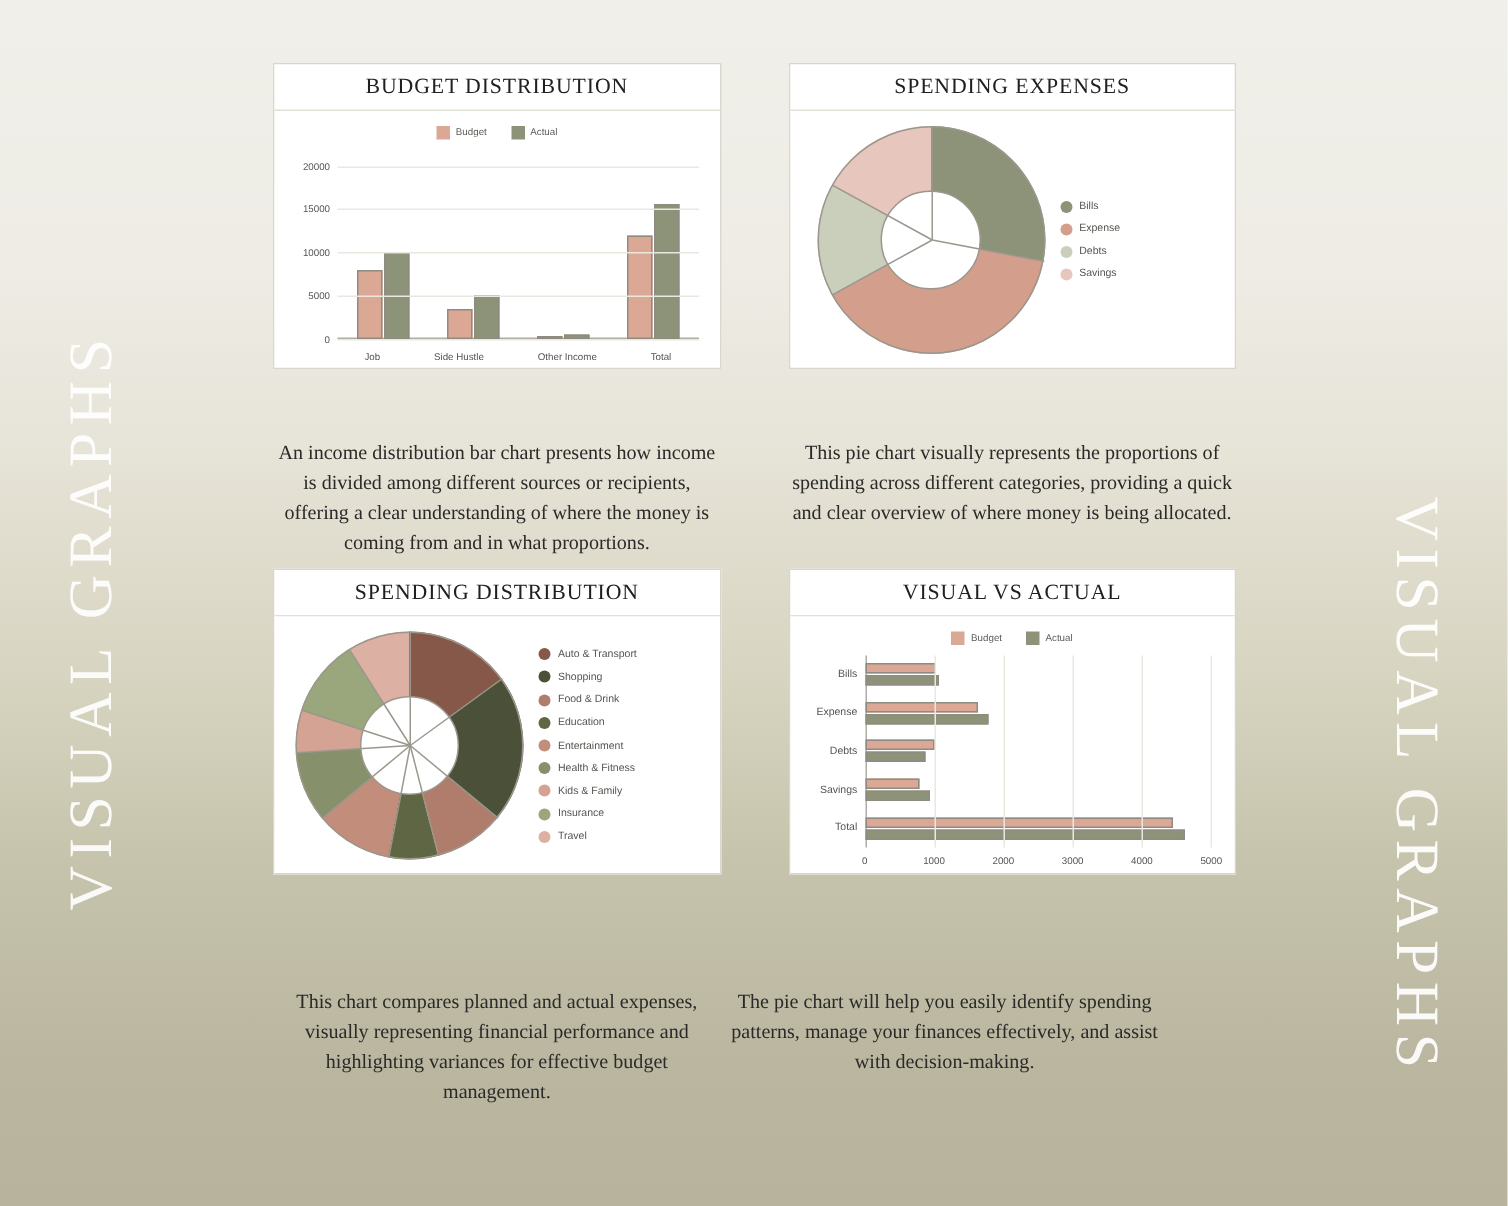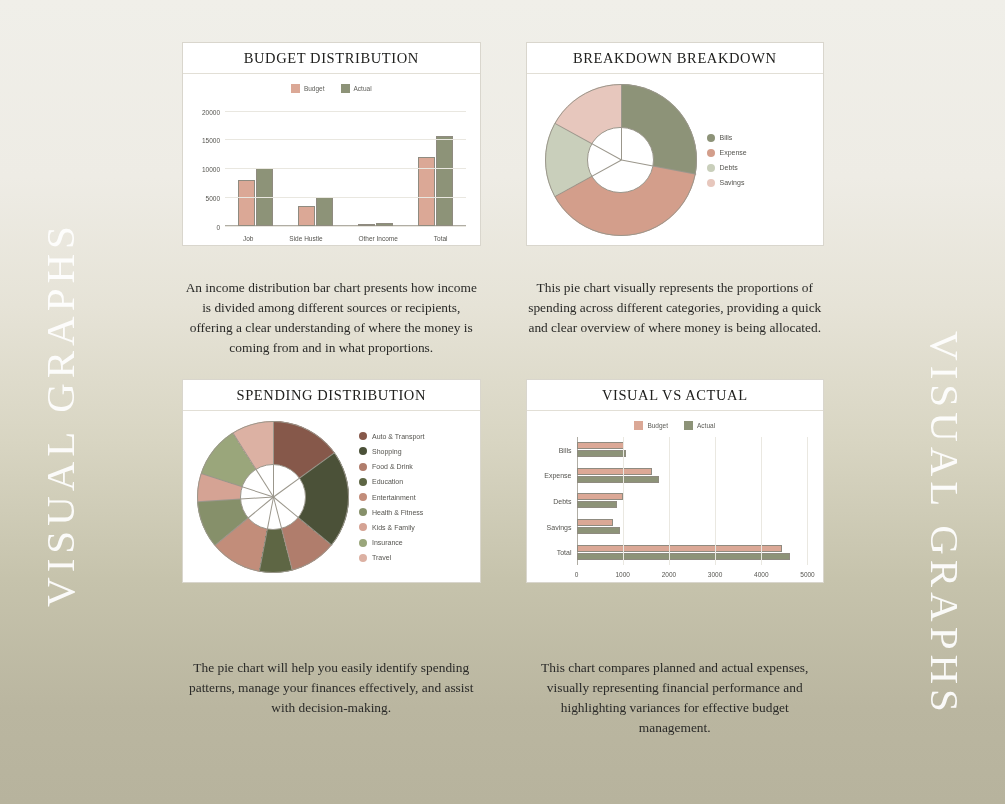--- a/index.html
+++ b/index.html
@@ -256,21 +256,21 @@
   }
   .caption {
     width: 300px;
     font-family: "Liberation Serif", serif;
     font-size: 13.4px;
     line-height: 20px;
     color: #2a2a28;
     text-align: center;
   }
   .caption.left { margin-right: 45px; }
-  .cap-top    { top: 278px; }
+  .cap-top    { top: 292px; }
   .cap-bottom { top: 658px; }
 </style>
 </head>
 <body>
 
 <div class="side-text side-left">VISUAL GRAPHS</div>
 <div class="side-text side-right">VISUAL GRAPHS</div>
 
 <div class="sheet">
 
@@ -333,21 +333,21 @@
               <span>Side Hustle</span>
               <span>Other Income</span>
               <span>Total</span>
             </div>
         </div>
 
       </div>
     </div>
 
     <div class="card right">
-      <div class="card-title">BREAKDOWN BREAKDOWN</div>
+      <div class="card-title">SPENDING EXPENSES</div>
       <div class="card-body">
         <div class="donut-row">
           <div class="donut-holder" style="margin-left:12px">
             <div class="donut" id="donut-spending" style="width: 152px; height: 152px; background: conic-gradient(rgb(141, 147, 120) 0deg, rgb(141, 147, 120) 100.8deg, rgb(211, 158, 139) 100.8deg, rgb(211, 158, 139) 241.2deg, rgb(201, 207, 187) 241.2deg, rgb(201, 207, 187) 298.8deg, rgb(231, 199, 189) 298.8deg, rgb(231, 199, 189) 360deg);">
               <div class="ring-outline"></div>
               <div class="hole" style="left:28%;top:28%;width:44%;height:44%"></div>
             <div class="sep" style="height: 76px; transform: rotate(100.8deg); top: 0px; transform-origin: 50% 100%;"></div>
                 <div class="sep" style="height: 76px; transform: rotate(241.2deg); top: 0px; transform-origin: 50% 100%;"></div>
                 <div class="sep" style="height: 76px; transform: rotate(298.8deg); top: 0px; transform-origin: 50% 100%;"></div>
                 <div class="sep" style="height: 76px; transform: rotate(360deg); top: 0px; transform-origin: 50% 100%;"></div>
@@ -503,15 +503,15 @@
     </div>
 
   </div>
 </div>
 
 <div class="caption-row cap-top">
   <div class="caption left">An income distribution bar chart presents how income is divided among different sources or recipients, offering a clear understanding of where the money is coming from and in what proportions.</div>
   <div class="caption right">This pie chart visually represents the proportions of spending across different categories, providing a quick and clear overview of where money is being allocated.</div>
 </div>
 <div class="caption-row cap-bottom">
+  <div class="caption right">This chart compares planned and actual expenses, visually representing financial performance and highlighting variances for effective budget management.</div>
   <div class="caption left">The pie chart will help you easily identify spending patterns, manage your finances effectively, and assist with decision-making.</div>
-  <div class="caption right">This chart compares planned and actual expenses, visually representing financial performance and highlighting variances for effective budget management.</div>
 </div>
 
 </body></html>

